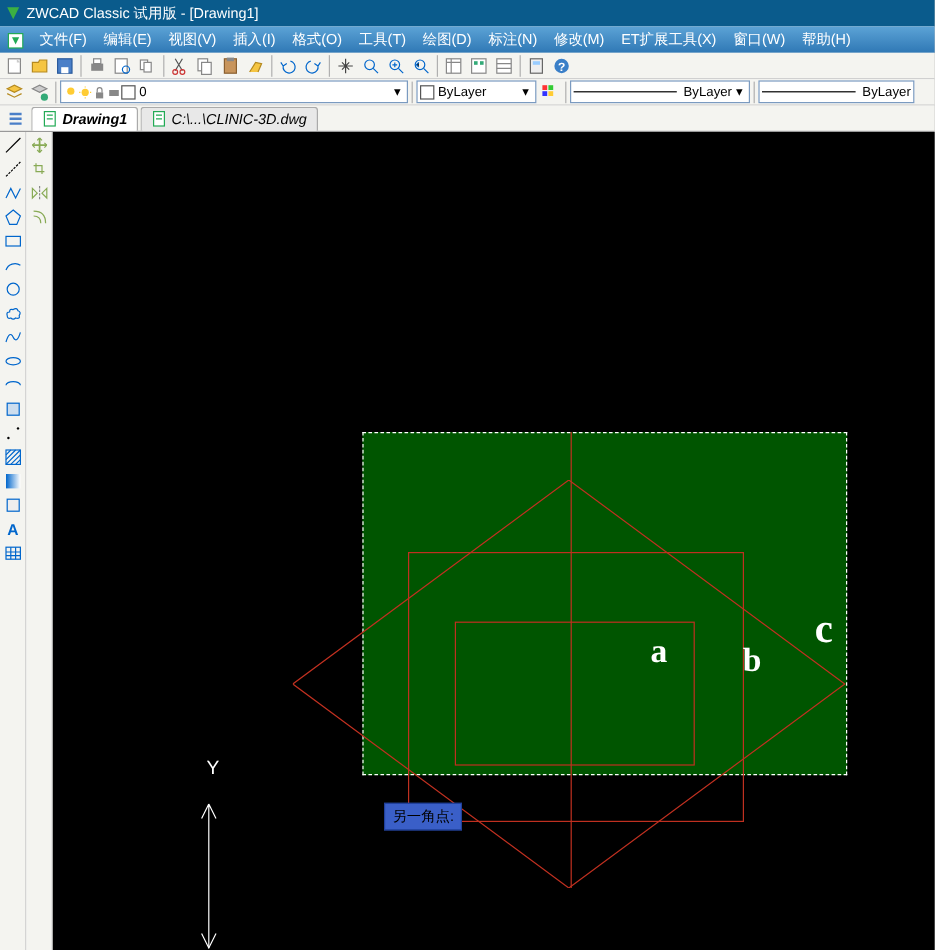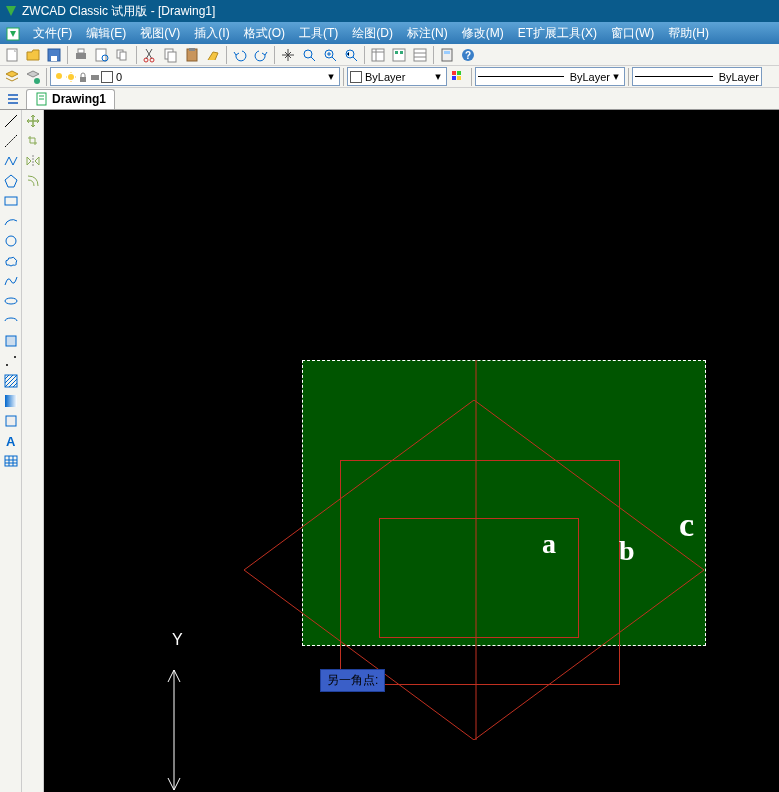--- a/index.html
+++ b/index.html
@@ -16,21 +16,21 @@
   .toolbar-row { background: #f4f4f0; height: 22px; display: flex; align-items: center; padding: 1px 2px; border-bottom: 1px solid #d0d0d0; gap:1px;}
   .toolbar-row .tbtn { width: 20px; height: 20px; display: flex; align-items: center; justify-content: center; cursor: default; border-radius:2px;}
   .toolbar-row .sep { width: 1px; height: 18px; background: #b0b0b0; margin: 0 2px; }
   .toolbar-row .dropdown { height: 19px; border: 1px solid #7a9ac0; background: #fff; display:flex; align-items:center; padding:0 2px; font-size:11px;}
   .toolbar-row .drop-arrow { width:12px; display:flex; justify-content:center; align-items:center; margin-left:auto;}
   .color-sw { width:12px; height:12px; border:1px solid #555; margin-right:3px;}
   .linesample { height:1px; background:#000; flex:1; margin-right:6px;}
   
   .tabs { background: #f4f4f0; height: 22px; display: flex; align-items: center; padding: 0 4px; border-bottom:1px solid #999; }
   .ctrl-ic { width:18px; height:18px; margin-right:4px; display:flex; align-items:center; justify-content:center;}
-  .doc-tab { display:flex; align-items:center; height:20px; padding:0 8px; margin-right:2px; border:1px solid #aaa; border-bottom:none; border-radius:3px 3px 0 0; background:#fff; cursor:default;}
+  .doc-tab { display:flex; align-items:center; height:20px; padding:0 8px; margin-right:2px; border:1px solid #aaa; border-bottom:none; border-radius:3px 3px 0 0; background:#fff; cursor:default;font-style:italic;}
   .doc-tab.inactive { background:#e8e8e8; }
   .tab-icon { width:14px; height:14px; margin-right:3px;}
   
   .workspace { display:flex; height: calc(792px - 22px - 22px - 22px - 22px - 22px); }
   .left-tools { width: 22px; background: #f4f4f0; border-right:1px solid #ccc; display:flex; flex-direction:column; align-items:center; padding:2px 0; gap:2px;}
   .left-tools2 { width: 22px; background: #f4f4f0; border-right:1px solid #ccc; display:flex; flex-direction:column; align-items:center; padding:2px 0; gap:2px;}
   .vbtn { width:18px; height:18px; display:flex; align-items:center; justify-content:center; cursor:default;}
   
   .canvas { flex:1; background:#000; position:relative; overflow:hidden;}
   
@@ -287,20 +287,29 @@
     </div>
   <div class="doc-tab">
     <span class="tab-icon">
         <svg width="14" height="14">
           <rect x="2" y="1" width="9" height="12" fill="#fff" stroke="#2a5"></rect>
           <path d="M4 4 L9 4 M4 7 L9 7" stroke="#2a5"></path>
         </svg>
       </span>
     <span style="font-weight:bold">Drawing1</span>
   </div>
+  <div class="doc-tab inactive">
+    <span class="tab-icon">
+        <svg width="14" height="14">
+          <rect x="2" y="1" width="9" height="12" fill="#fff" stroke="#2a5"></rect>
+          <path d="M4 4 L9 4 M4 7 L9 7" stroke="#2a5"></path>
+        </svg>
+      </span>
+    <span>C:\...\CLINIC-3D.dwg</span>
+  </div>
 </div>
 
 <div class="workspace">
 
   <div class="left-tools">
     <div class="vbtn">
         <svg width="16" height="16">
           <path d="M2 14 L14 2" stroke="#000"></path>
         </svg>
       </div>

